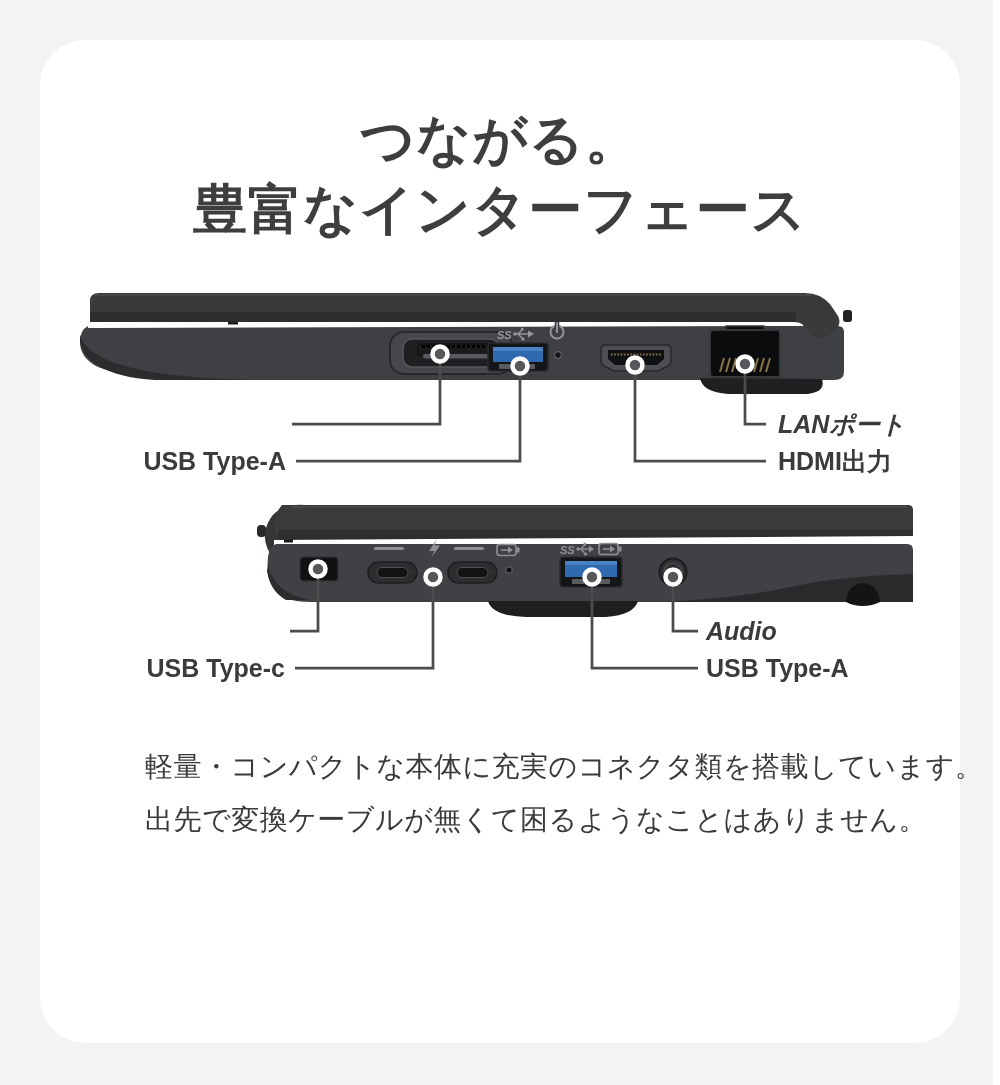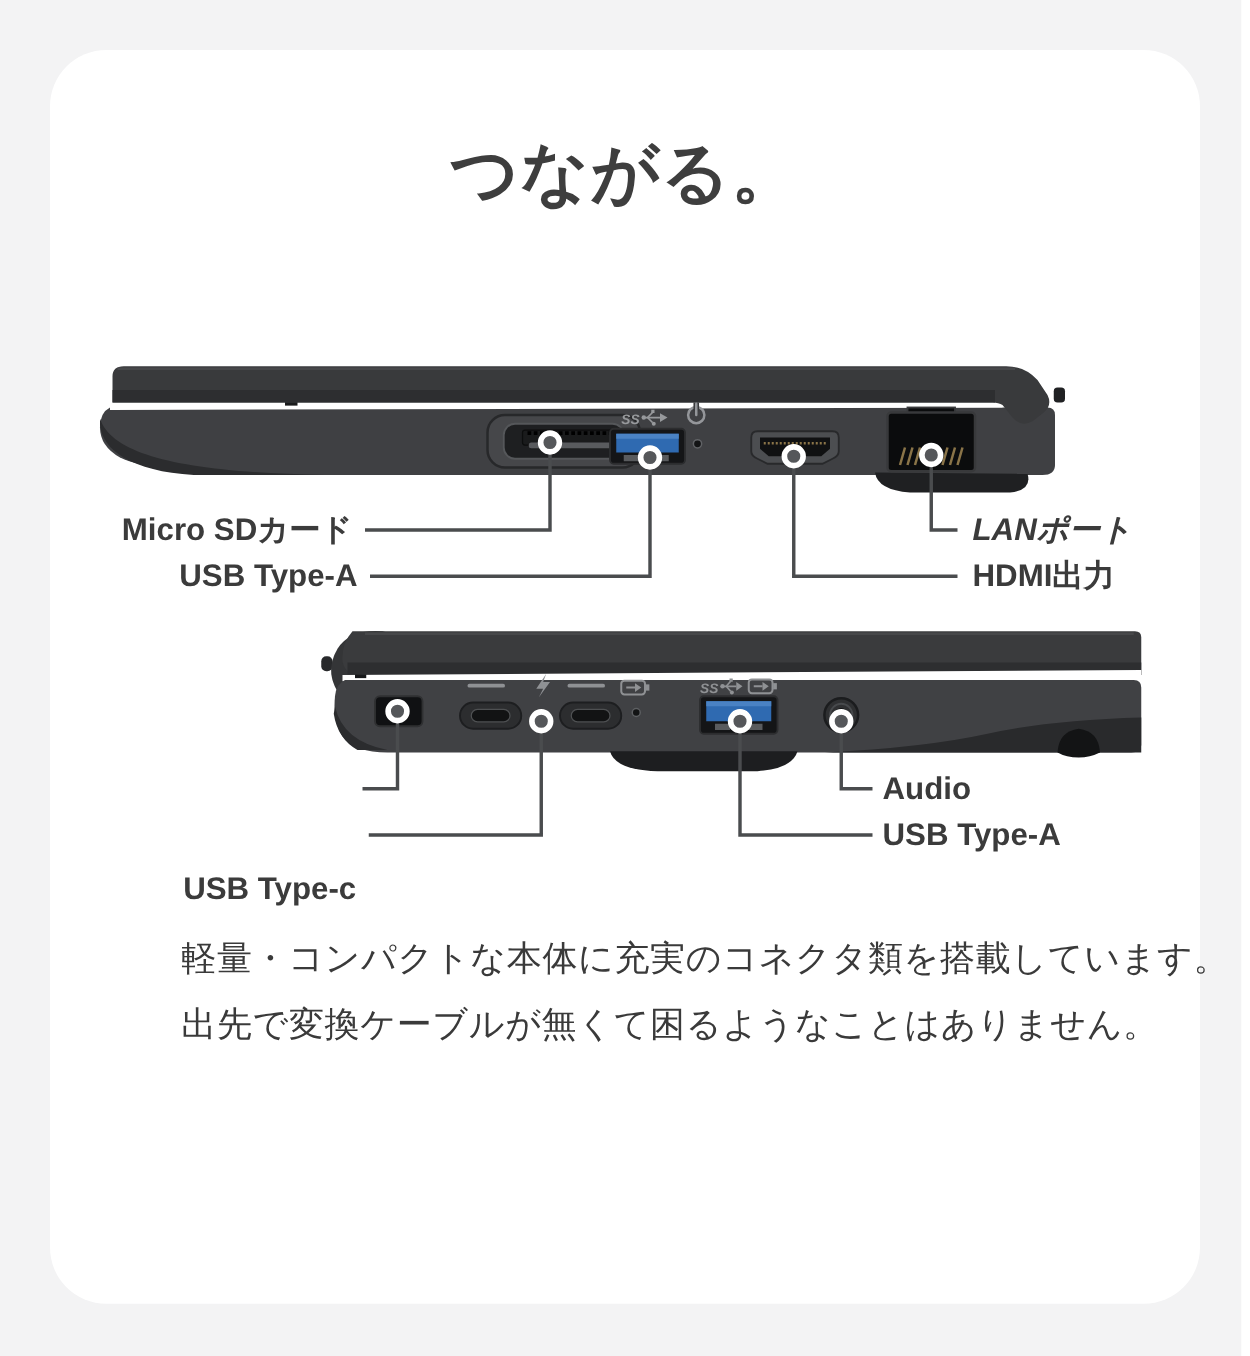--- a/index.html
+++ b/index.html
@@ -38,20 +38,21 @@
   .body-line{white-space:nowrap;margin-left:45px;}
 </style>
 </head>
 <body>
 
 <div class="page">
   <div class="card"></div>
 
   <div class="title">
     <div>つながる。</div>
+    <div>豊富なインターフェース</div>
   </div>
 
   <svg class="diagram-svg svg-top" width="880" height="195" viewBox="0 0 880 195">
 
     <g>
       <path d="M28,46 L778,46 Q784,46 784,52 L784,92 Q784,100 774,100 L150,100 Q60,98 36,86 Q20,77 20,62 Q20,50 28,46 Z" fill="#3f4043"></path>
       <path d="M20,55 C30,85 90,98 200,100 L95,100 C45,97 22,80 20,60 Z" fill="#2b2c2e"></path>
       <path d="M640,98 Q642,112 668,114 L748,114 Q766,112 762,99 Z" fill="#1f2022"></path>
     </g>
 
@@ -126,21 +127,20 @@
       <path d="M685,84 V144 H706"></path>
     </g>
     <g fill="#55575a" stroke="#ffffff" stroke-width="4.5">
       <circle cx="380" cy="74" r="7.5"></circle>
       <circle cx="460" cy="86" r="7.5"></circle>
       <circle cx="575" cy="85" r="7.5"></circle>
       <circle cx="685" cy="84" r="7.5"></circle>
     </g>
   </svg>
 
-  <div class="callout-label ra" style="left:60px;top:409px;width:222px;">Micro SDカード</div>
   <div class="callout-label ra" style="left:60px;top:446px;width:226px;">USB Type-A</div>
   <div class="callout-label" style="left:778px;top:409px;font-style:italic;">LANポート</div>
   <div class="callout-label" style="left:778px;top:446px;">HDMI出力</div>
 
   <svg class="diagram-svg svg-bottom" width="880" height="180" viewBox="0 0 880 180">
 
     <g>
       <rect x="197" y="30" width="9" height="12" rx="4" fill="#28292b"></rect>
       <path d="M214,64 Q198,44 210,24 Q220,8 246,10 L262,14 L262,64 Z" fill="#343537"></path>
     </g>
@@ -221,21 +221,21 @@
       <path d="M532,82 V173 H638"></path>
     </g>
     <g fill="#55575a" stroke="#ffffff" stroke-width="4.5">
       <circle cx="258" cy="74" r="7.5"></circle>
       <circle cx="373" cy="82" r="7.5"></circle>
       <circle cx="613" cy="82" r="7.5"></circle>
       <circle cx="532" cy="82" r="7.5"></circle>
     </g>
   </svg>
 
-  <div class="callout-label ra" style="left:60px;top:653px;width:225px;margin-top:43px;">USB Type-c</div>
-  <div class="callout-label" style="left:706px;top:616px;">Audio</div>
+  <div class="callout-label ra" style="left:60px;top:653px;width:225px;">USB Type-c</div>
+  <div class="callout-label" style="left:706px;top:616px;font-style:italic;">Audio</div>
   <div class="callout-label" style="left:706px;top:653px;">USB Type-A</div>
 
   <div class="body-text">
     <div class="body-line">軽量・コンパクトな本体に充実のコネクタ類を搭載しています。</div>
     <div class="body-line">出先で変換ケーブルが無くて困るようなことはありません。</div>
   </div>
 </div>
 
 </body></html>

